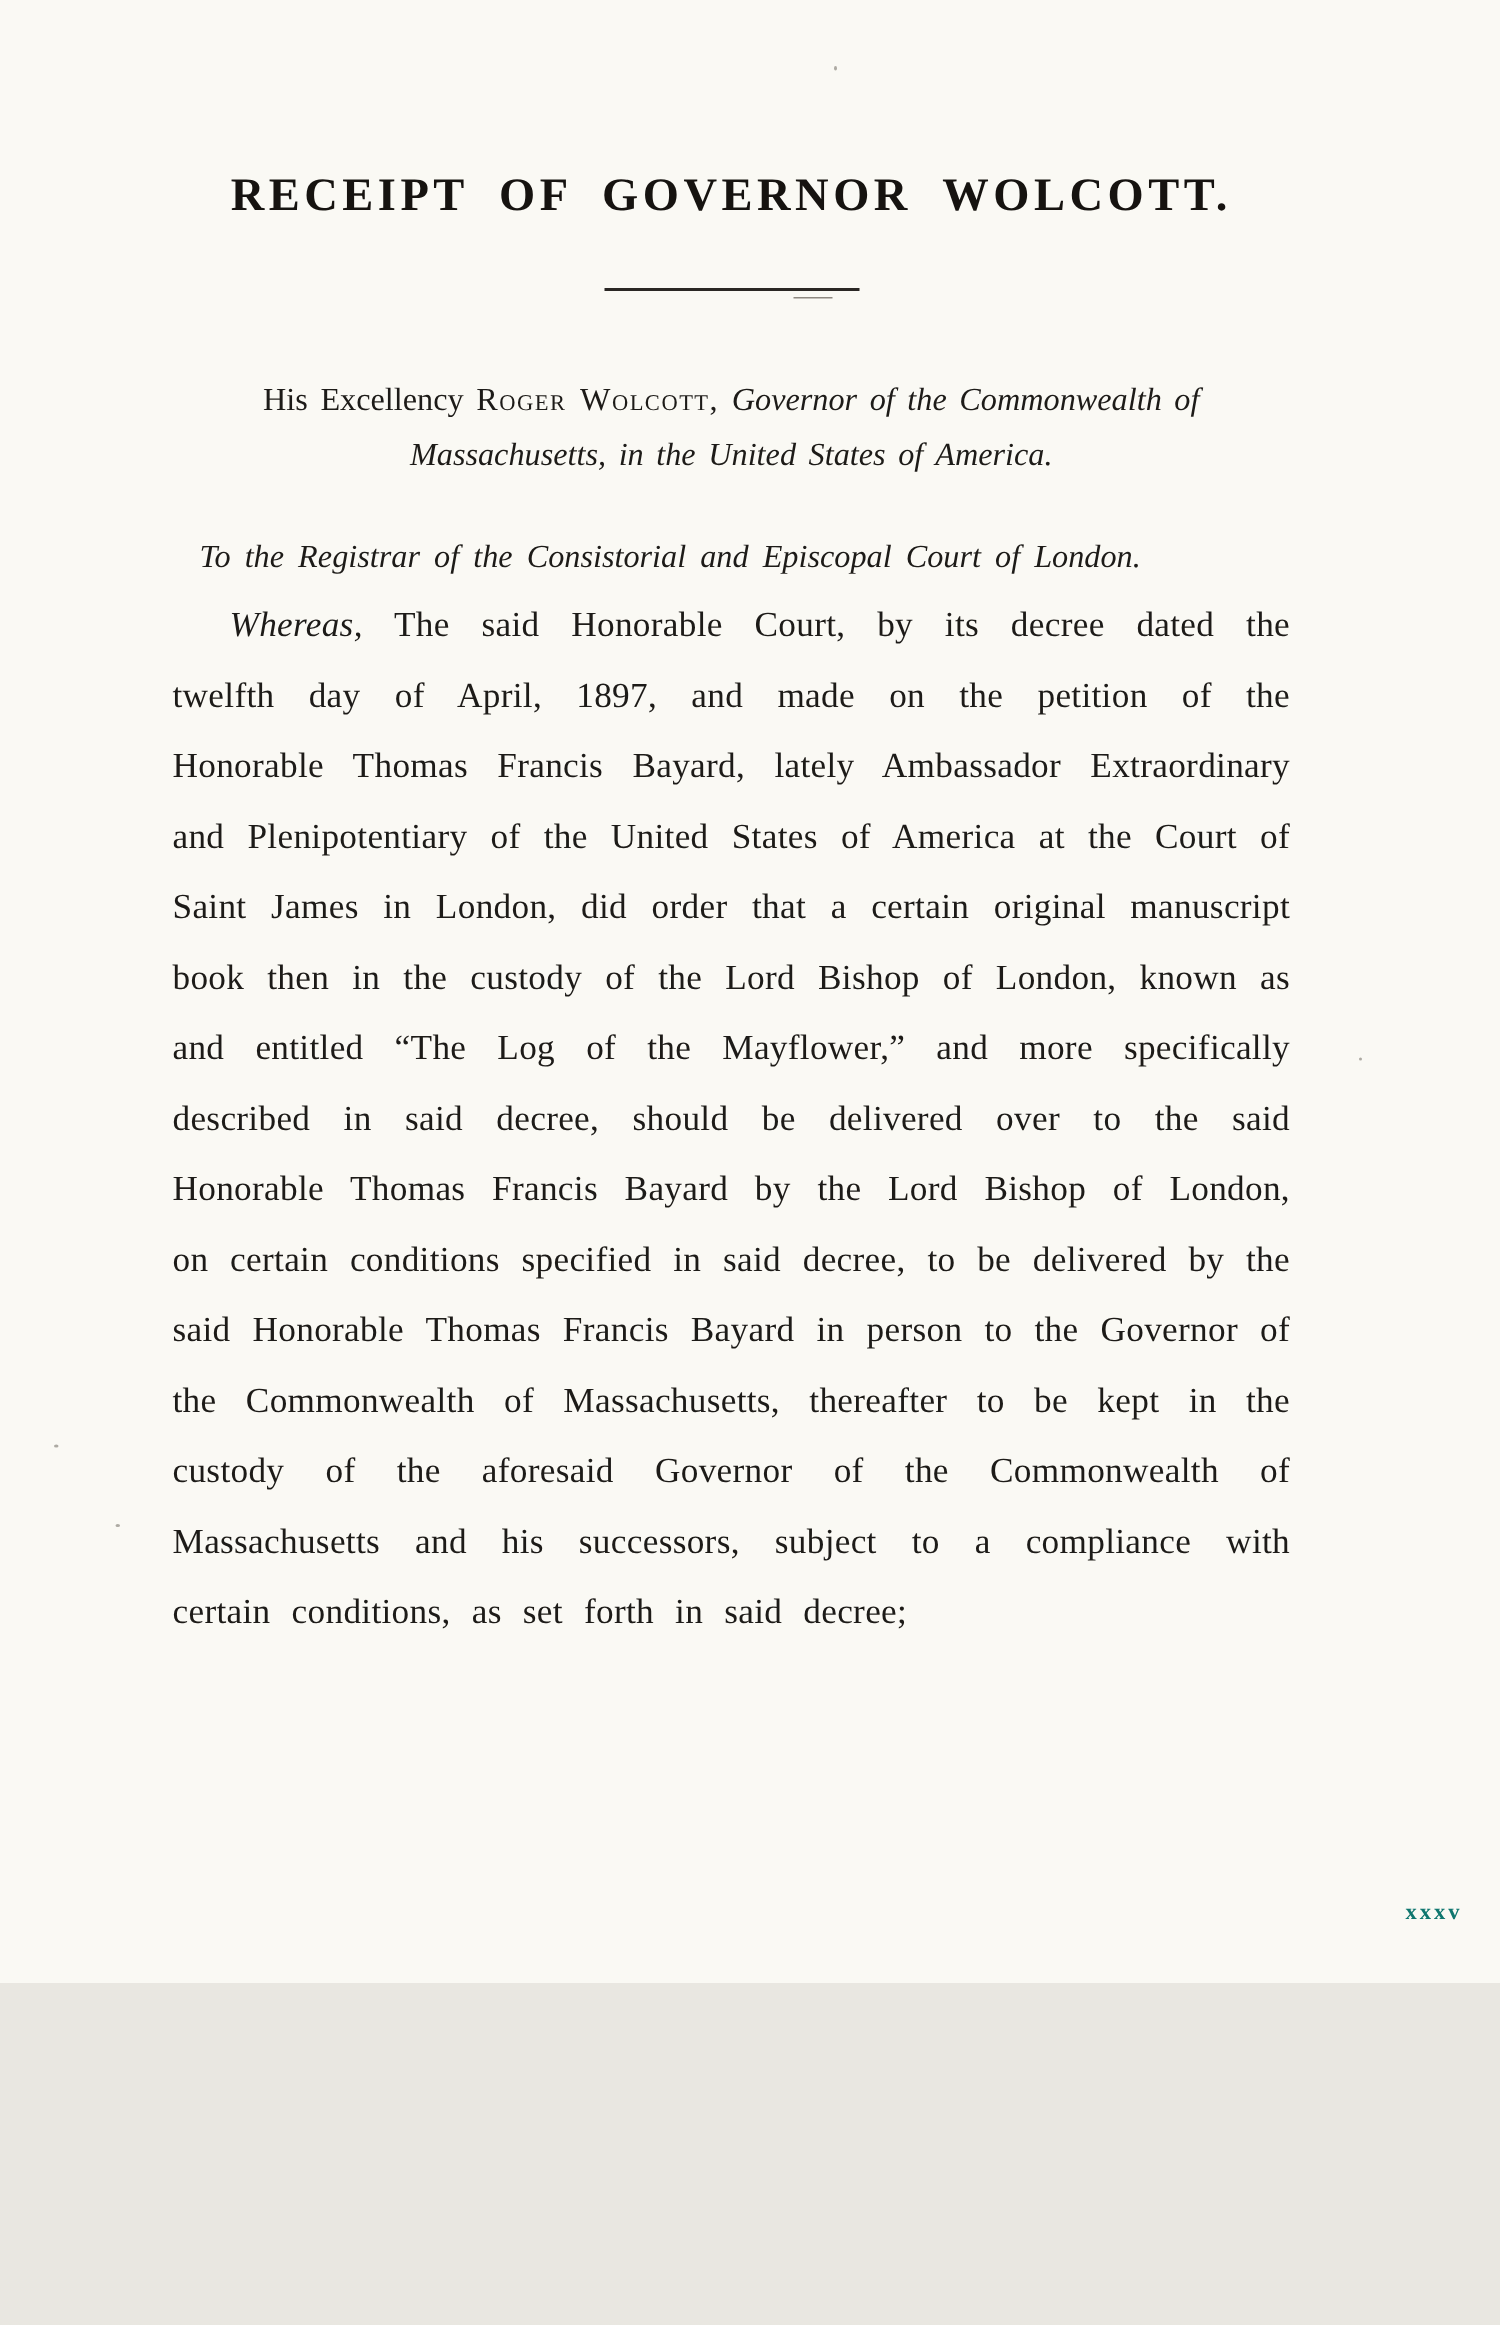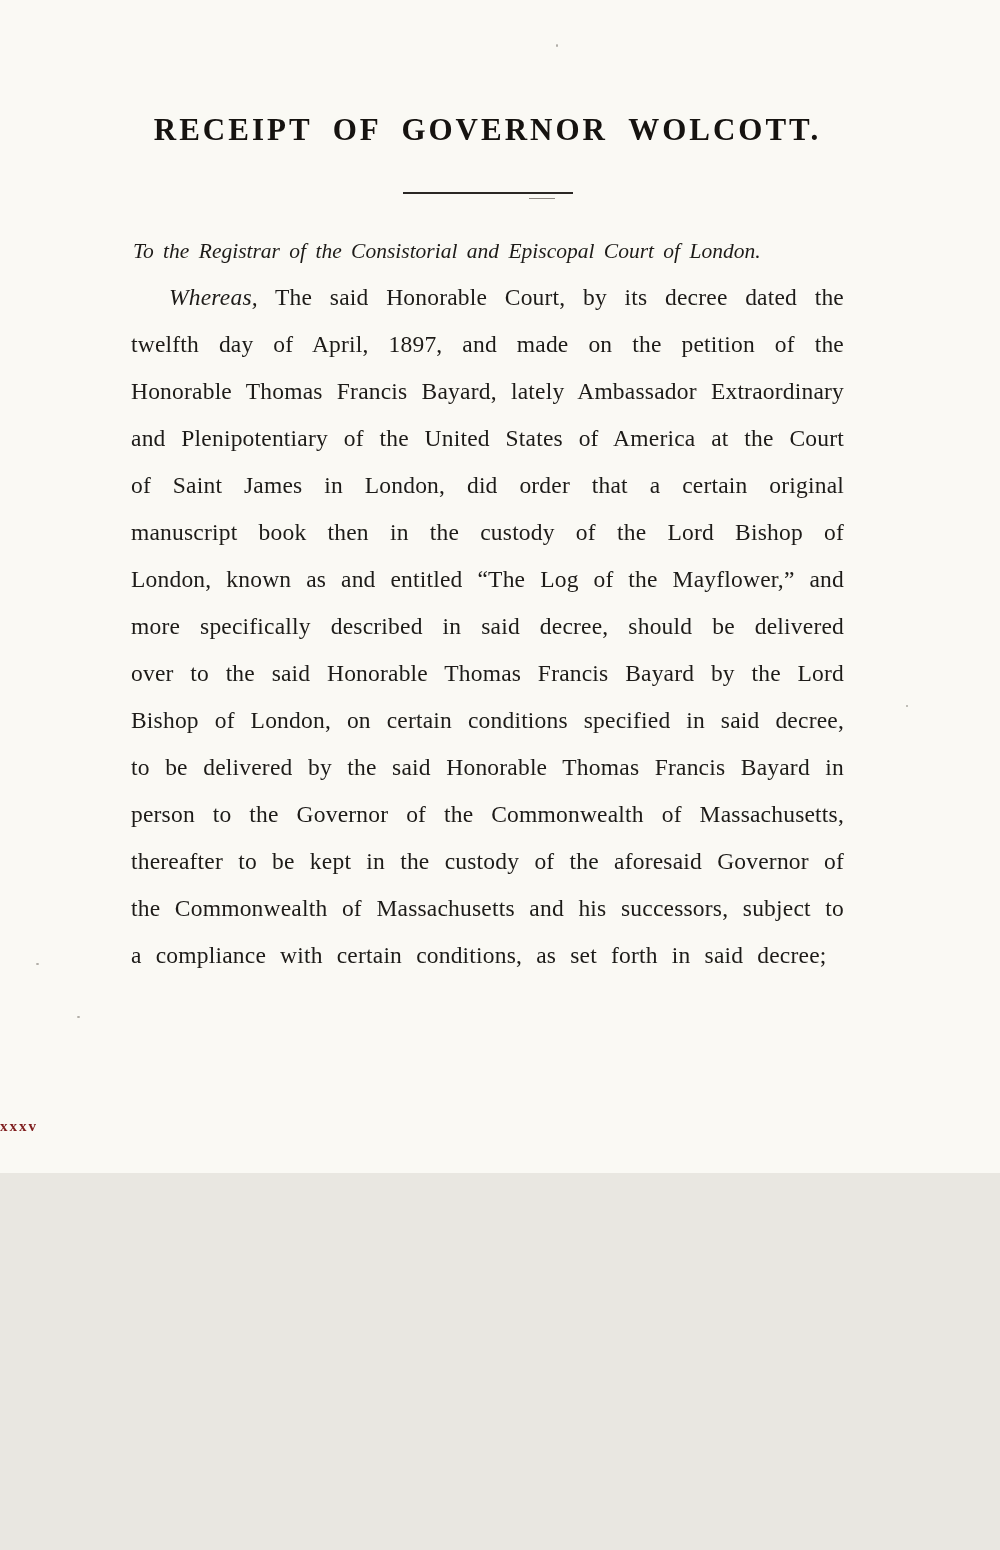--- a/index.html
+++ b/index.html
@@ -3,21 +3,21 @@
 <meta charset="utf-8">
 <style>
   html, body { margin: 0; padding: 0; }
   body {
     width: 1000px; height: 1550px;
     background: #e9e7e1;
     font-family: "Liberation Serif", serif;
   }
   .page {
     position: relative;
-    width: 1000px; height: 1173px;
+    width: 1000px; height: 1322px;
     background: var(--paper, #faf9f4);
     color: var(--ink, #1d1b18);
     box-sizing: border-box;
     padding: 0 140px 0 115px;
     overflow: hidden;
   }
   .title {
     margin: 0; padding-top: 112px;
     text-align: center;
     font-size: 31px;
@@ -52,37 +52,37 @@
   }
   .smallcaps { font-variant: small-caps; letter-spacing: 1px; }
   .italic { font-style: italic; }
   .addressee {
     margin: 34px 0 0 18px;
     font-size: 21.5px;
     line-height: 30px;
     word-spacing: 4px;
   }
   .body-para {
-    margin: 16px;
+    margin: 0;
     font-size: 23.5px;
     line-height: 47px;
     text-align: justify;
     text-indent: 38px;
     word-spacing: 8px;
     letter-spacing: 0.2px;
   }
   .body-para.first { margin-top: 8px; }
   .folio {
     position: absolute;
     left: 0; right: 25px; bottom: 38px;
-    text-align: left;
+    text-align: right;
     font-size: 15px;
     font-weight: bold;
     letter-spacing: 2px;
-    color: #7f1d1d;
+    color: #0f766e;
   }
   .speck {
     position: absolute;
     background: #9a968e;
     border-radius: 50%;
     opacity: 0.8;
   }
   .s1 { left: 556px; top: 44px;  width: 2px; height: 3px; }
   .s2 { left: 36px;  top: 963px; width: 3px; height: 2px; }
   .s3 { left: 77px;  top: 1016px; width: 3px; height: 2px; }
@@ -98,20 +98,23 @@
   <div class="speck s3"></div>
   <div class="speck s4"></div>
 
   <h1 class="title">RECEIPT OF GOVERNOR WOLCOTT.</h1>
 
   <div class="divider">
     <span class="rule"></span>
     <span class="subdash"></span>
   </div>
 
+  <div class="salutation">
+    <span>His Excellency </span><span class="smallcaps">Roger Wolcott,</span><span class="italic"> Governor of the Commonwealth of Massachusetts, in the United States of America.</span>
+  </div>
 
   <p class="addressee italic">To the Registrar of the Consistorial and Episcopal Court of London.</p>
 
   <p class="body-para first">
     <span class="italic">Whereas,</span><span> The said Honorable Court, by its decree dated the twelfth day of April, 1897, and made on the petition of the Honorable Thomas Francis Bayard, lately Ambassador Extraordinary and Plenipotentiary of the United States of America at the Court of Saint James in London, did order that a certain original manuscript book then in the custody of the Lord Bishop of London, known as and entitled “The Log of the Mayflower,” and more specifically described in said decree, should be delivered over to the said Honorable Thomas Francis Bayard by the Lord Bishop of London, on certain conditions specified in said decree, to be delivered by the said Honorable Thomas Francis Bayard in person to the Governor of the Commonwealth of Massachusetts, thereafter to be kept in the custody of the aforesaid Governor of the Commonwealth of Massachusetts and his successors, subject to a compliance with certain conditions, as set forth in said decree;</span>
   </p>
 
 
   <div class="folio">xxxv</div>
 

